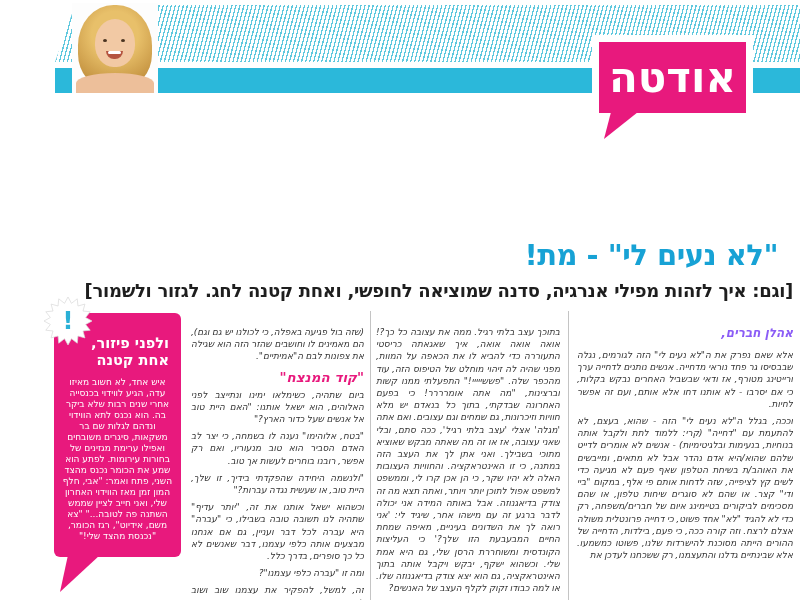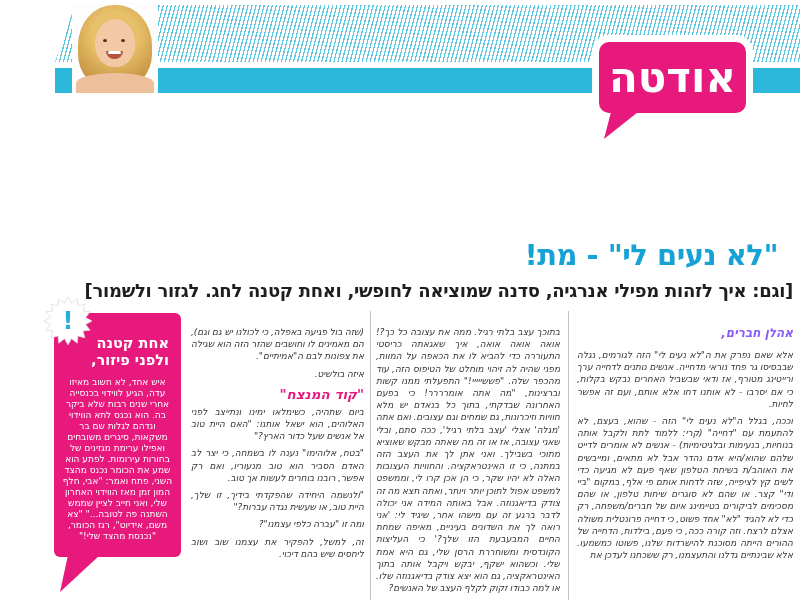--- a/index.html
+++ b/index.html
@@ -22,21 +22,21 @@
   .photo .eye{position:absolute;top:20px;width:4px;height:3px;background:#4a3320;border-radius:50%;}
   .photo .eye.l{left:8px;} .photo .eye.r{left:26px;}
   .photo .smile{position:absolute;left:11px;top:32px;width:17px;height:8px;border-radius:0 0 14px 14px;
                 background:#b4543f;}
   .photo .teeth{position:absolute;left:13px;top:32px;width:13px;height:3px;background:#fff;border-radius:2px;}
   .photo .shoulders{position:absolute;left:4px;top:70px;width:78px;height:20px;background:#edbf9a;
                     border-radius:50% 50% 0 0;}
 
   
   .logo{position:absolute;left:599px;top:42px;width:147px;height:71px;background:#e8197d;
-        border-radius:10px;box-shadow:0 0 0 7px #ffffff;z-index:4;
+        border-radius:0;box-shadow:0 0 0 7px #ffffff;z-index:4;
         display:flex;align-items:center;justify-content:center;}
   .logo span{color:#ffffff;font-weight:bold;font-size:42px;line-height:1;direction:rtl;}
   .logo-tail{position:absolute;left:604px;top:112px;z-index:5;}
 
   
   .headline{position:absolute;top:238px;right:22px;margin:0;direction:rtl;
             color:#17a2d5;font-size:29px;font-weight:bold;letter-spacing:-0.5px;}
   .subhead{position:absolute;top:280px;right:7px;direction:rtl;color:#1e1e1e;
            font-size:18px;font-weight:bold;letter-spacing:-0.3px;white-space:nowrap;}
 
@@ -105,34 +105,34 @@
     <p>וככה, בגלל ה"לא נעים לי" הזה - שהוא, בעצם, לא להתעמת עם "דחייה" (קרי: ללמוד לתת ולקבל אותה בנוחיות, בנעימות ובלגיטימיות) - אנשים לא אומרים לדייט שלהם שהוא/היא אדם נהדר אבל לא מתאים, ומייבשים את האוהב/ת בשיחת הטלפון שאף פעם לא מגיעה כדי לשים קץ לציפייה, שזה לדחות אותם פי אלף, במקום "ביי ודי" קצר. או שהם לא סוגרים שיחות טלפון, או שהם מסכימים לביקורים בטיימינג איום של חברים/משפחה, רק כדי לא להגיד "לא" אחד פשוט, כי דחייה פרונטלית משולה אצלם לרצח. וזה קורה ככה, כי פעם, בילדות, הדחייה של ההורים הייתה מסוכנת להישרדות שלנו, פשוטו כמשמעו. אלא שבינתיים גדלנו והתעצמנו, רק ששכחנו לעדכן את</p>
   </div>
 
   <div class="col col-middle">
     <p>בתוכך עצב בלתי רגיל. ממה את עצובה כל כך?! אואה אואה אואה, איך שאגאתה כריסטי התעוררה כדי להביא לו את הכאפה על המוות, מפני שהיה לה זיהוי מוחלט של הטיפוס הזה, עוד מהכפר שלה. "פששייייי!" התפעלתי ממנו קשות וברצינות, "מה אתה אומרררר! כי בפעם האחרונה שבדקתי, בתוך כל בנאדם יש מלא חוויות וזיכרונות, גם שמחים וגם עצובים. ואם אתה 'מגלה' אצלי 'עצב בלתי רגיל', ככה סתם, ובלי שאני עצובה, אז או זה מה שאתה מבקש שאוציא מתוכי בשבילך. ואני אתן לך את העצב הזה במתנה, כי זו האינטראקציה. והחוויות העצובות האלה לא יהיו שקר, כי הן אכן קרו לי, וממשפט למשפט אפול לתוכן יותר ויותר, ואתה תצא מה זה צודק בדיאגנוזה. אבל באותה המידה אני יכולה לדבר ברגע זה עם מישהו אחר, שיגיד לי: 'אני רואה לך את השדונים בעיניים, מאיפה שמחת החיים המבעבעת הזו שלך?' כי העליצות הקונדסית ומשוחררת הרסן שלי, גם היא אמת שלי. וכשהוא ישקף, יבקש ויקבל אותה בתוך האינטראקציה, גם הוא יצא צודק בדיאגנוזה שלו. או למה כבודו זקוק לקלף העצב של האנשים?</p>
     <p>ועכשיו, בוא נבריז על התקווה", אמרתי לו מחויכת את המשפט המחווי שלי שנועל ומסכם ישיבות - כדי להבהיר לשרלוק הולמס של העצבות שפג-</p>
   </div>
 
   <div class="col col-left">
     <p>(שזה בול פגיעה באפלה, כי לכולנו יש גם וגם), הם מאמינים לו וחושבים שהזר הזה הוא שגילה את צפונות לבם ה"אמיתיים".</p>
-    <p>איזה בולשיט.</p>
     <div class="sechead">"קוד המנצח"</div>
     <p>ביום שתהיה, כשימלאו ימינו ונתייצב לפני האלוהים, הוא ישאל אותנו: "האם היית טוב אל אנשים שעל כדור הארץ?"</p>
     <p>"בטח, אלוהימו" נענה לו בשמחה, כי יצר לב האדם הסביר הוא טוב מנעוריו, ואם רק אפשר, רובנו בוחרים לעשות אך טוב.</p>
     <p>"ולנשמה היחידה שהפקדתי בידיך, זו שלך, היית טוב, או שעשית נגדה עברות?"</p>
+    <p>וכשהוא ישאל אותנו את זה, "יותר עדיף" שתהיה לנו תשובה טובה בשבילו, כי "עברה" היא עברה לכל דבר ועניין, גם אם אנחנו מבצעים אותה כלפי עצמנו, דבר שאנשים לא כל כך סופרים, בדרך כלל.</p>
     <p>ומה זו "עברה כלפי עצמנו"?</p>
     <p>זה, למשל, להפקיר את עצמנו שוב ושוב ליחסים שיש בהם דיכוי.</p>
 
   </div>
 
   <div class="sidebox">
     <div class="sidebox-title">
+      <div>ולפני פיזור,</div>
       <div>אחת קטנה</div>
-      <div>ולפני פיזור,</div>
     </div>
     <div class="sidebox-body">איש אחד, לא חשוב מאיזו עדה, הגיע לווידוי בכנסייה אחרי שנים רבות שלא ביקר בה. הוא נכנס לתא הווידוי ונדהם לגלות שם בר משקאות, סיגרים משובחים ואפילו ערימת מגזינים של בחורות עירומות. לפתע הוא שמע את הכומר נכנס מהצד השני, פתח ואמר: "אבי, חלף המון זמן מאז הווידוי האחרון שלי, ואני חייב לציין שממש השתנה פה לטובה..." "צא משם, אידיוט", רגז הכומר, "נכנסת מהצד שלי!"</div>
   </div>
   <svg class="side-tail" width="40" height="38" viewBox="0 0 40 38">
     <polygon points="0,37 8,0 40,0" fill="#e8197d"></polygon>
   </svg>
 
   <div class="badge">
     <svg width="48" height="48" viewBox="0 0 40 40">
       <polygon fill="#ffffff" stroke="#d9d9d9" stroke-width="0.6" points="40,20 34.7,22.9 38.5,27.7 32.5,28.3 34.1,34.1 28.3,32.5 27.7,38.5 22.9,34.7 20,40 17.1,34.7 12.3,38.5 11.7,32.5 5.9,34.1 7.5,28.3 1.5,27.7 5.3,22.9 0,20 5.3,17.1 1.5,12.3 7.5,11.7 5.9,5.9 11.7,7.5 12.3,1.5 17.1,5.3 20,0 22.9,5.3 27.7,1.5 28.3,7.5 34.1,5.9 32.5,11.7 38.5,12.3 34.7,17.1"></polygon>

